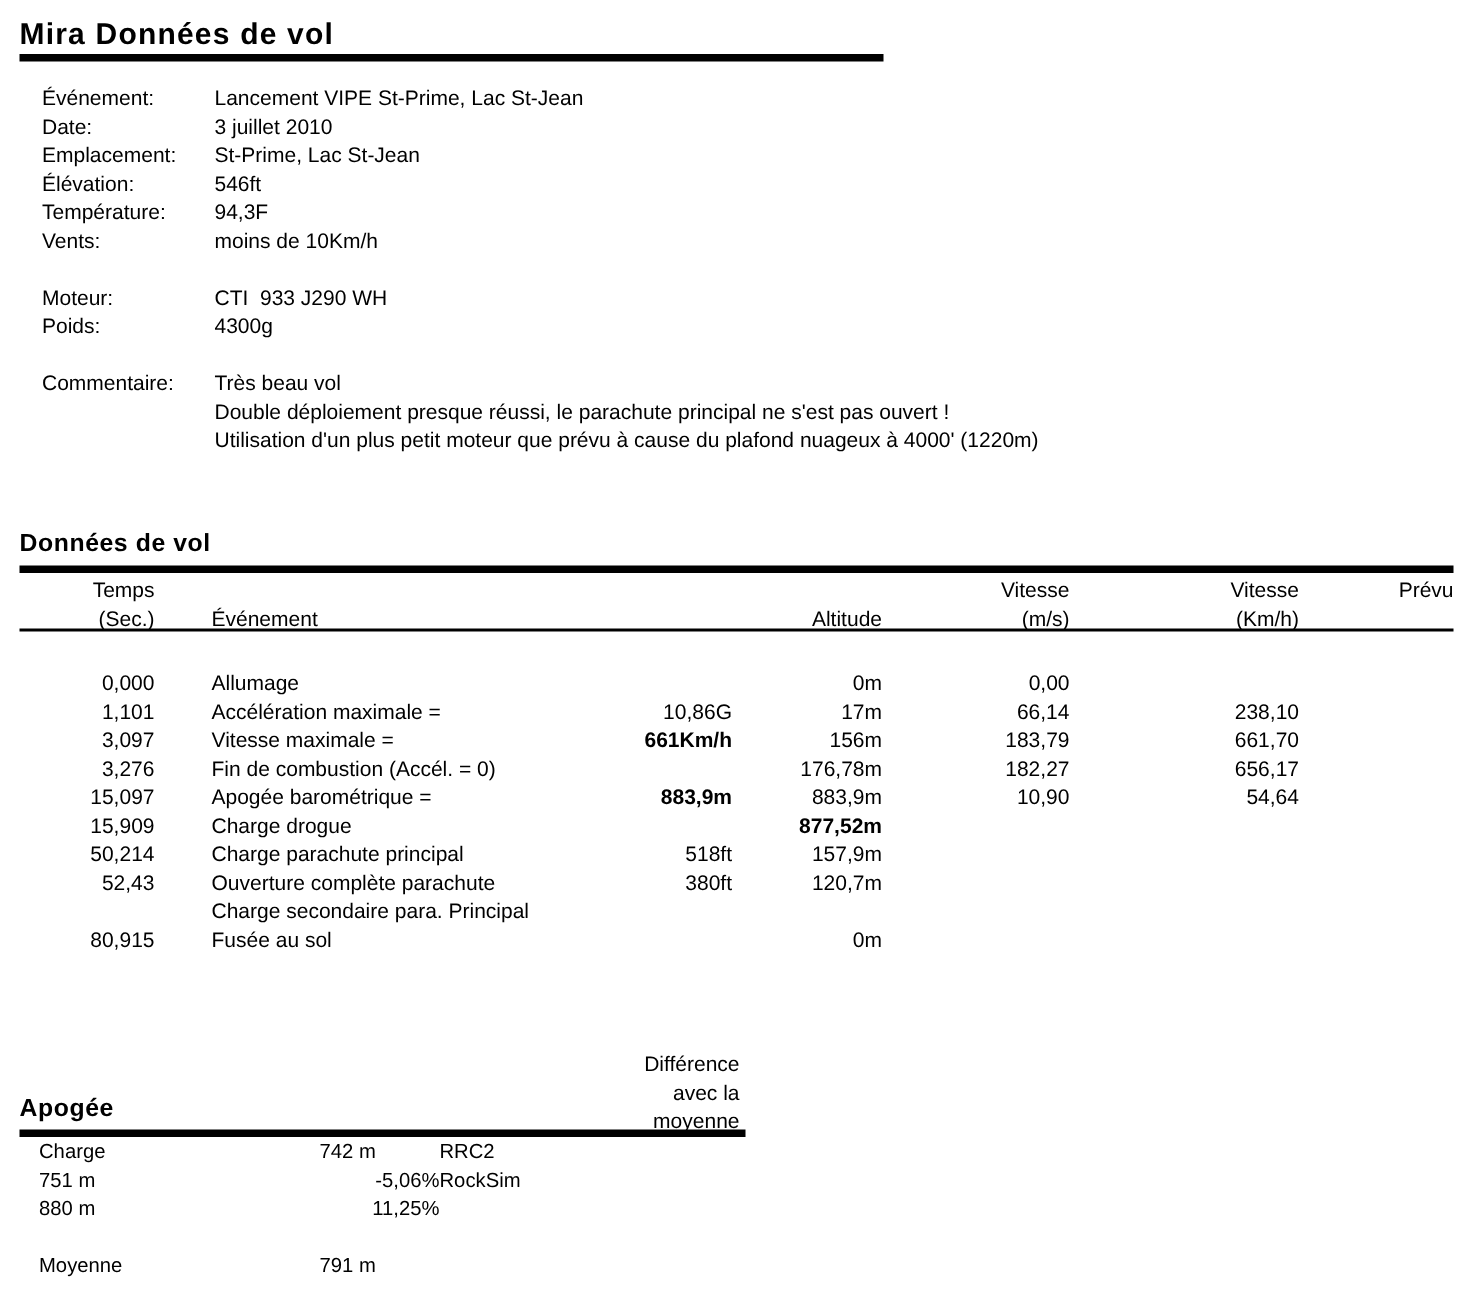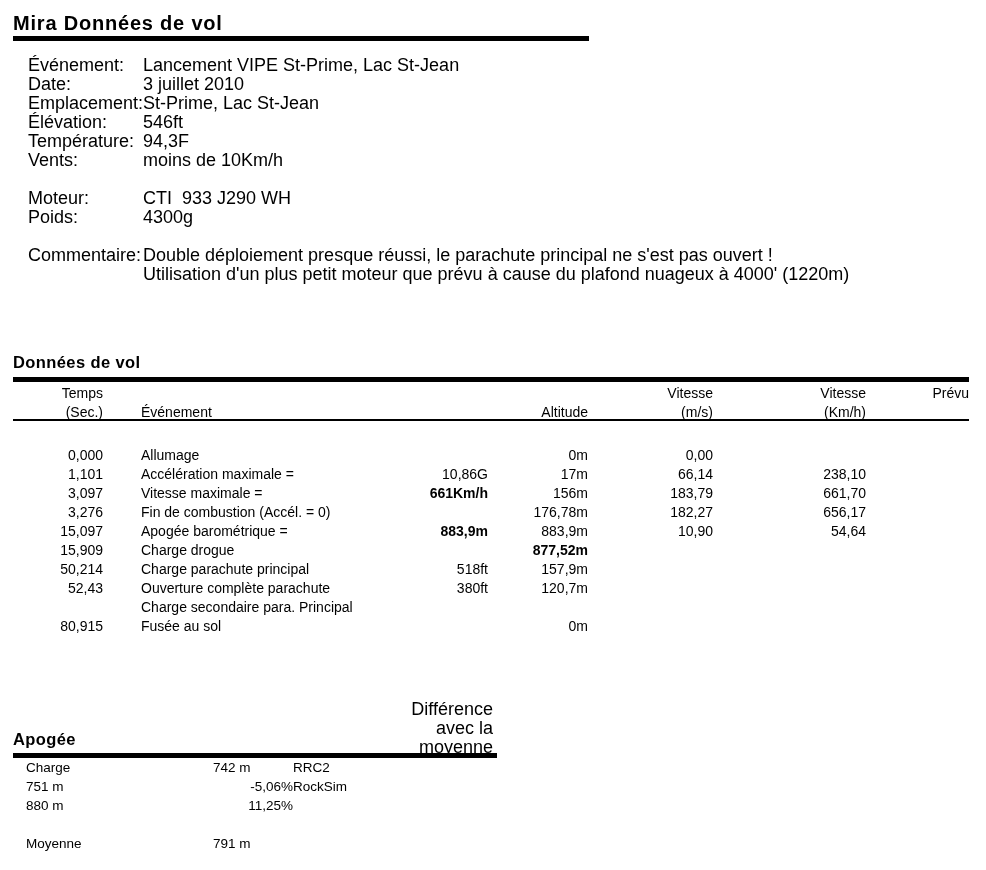--- a/index.html
+++ b/index.html
@@ -15,21 +15,21 @@
   .main-title {
     position:absolute; left:13px; top:11px;
     font-size:20px; font-weight:bold; letter-spacing:0.8px; line-height:24px;
     white-space:nowrap;
   }
   .section-title {
     position:absolute; font-size:16.5px; font-weight:bold; letter-spacing:0.4px;
     line-height:20px; white-space:nowrap;
   }
 
-  .body-text { font-size:18px; line-height:19px; }
+  .body-text { font-size:14px; line-height:19px; }
 
   .info-group { position:absolute; left:28px; }
   .info-row { display:flex; }
   .info-label { width:115px; flex:none; white-space:nowrap; }
   .info-value { white-space:pre-wrap; }
 
   .tgrid {
     position:absolute; left:13px; width:956px;
     display:grid;
     grid-template-columns:90px 300px 85px 100px 125px 153px 103px;
@@ -99,20 +99,21 @@
     <div class="info-row">
       <div class="info-label">Poids:</div>
       <div class="info-value">4300g</div>
     </div>
   </div>
 
   <div class="info-group body-text" style="top:246px;">
     <div class="info-row">
       <div class="info-label">Commentaire:</div>
       <div>
+        <div class="info-value">Très beau vol</div>
         <div class="info-value">Double déploiement presque réussi, le parachute principal ne s'est pas ouvert !</div>
         <div class="info-value">Utilisation d'un plus petit moteur que prévu à cause du plafond nuageux à 4000' (1220m)</div>
       </div>
     </div>
   </div>
 
   <div class="section-title" style="left:13px; top:352px;">Données de vol</div>
   <div class="rule" style="left:13px; top:377px; width:956px; height:5px;"></div>
 
   <div class="tgrid" style="top:384px;">

